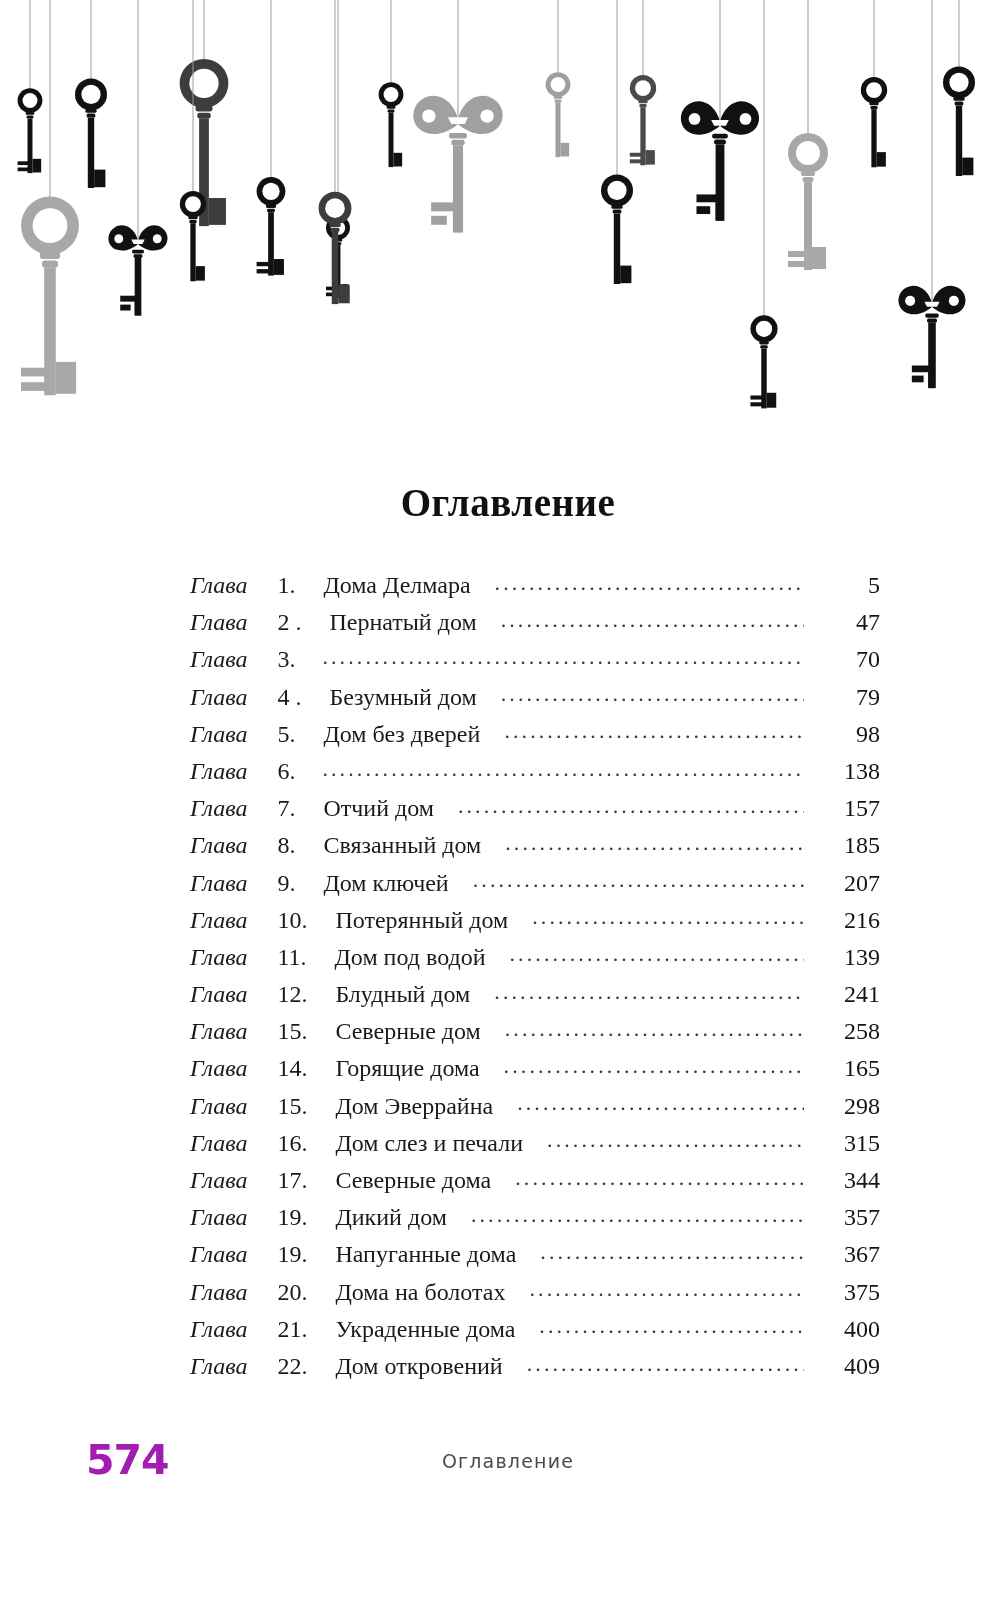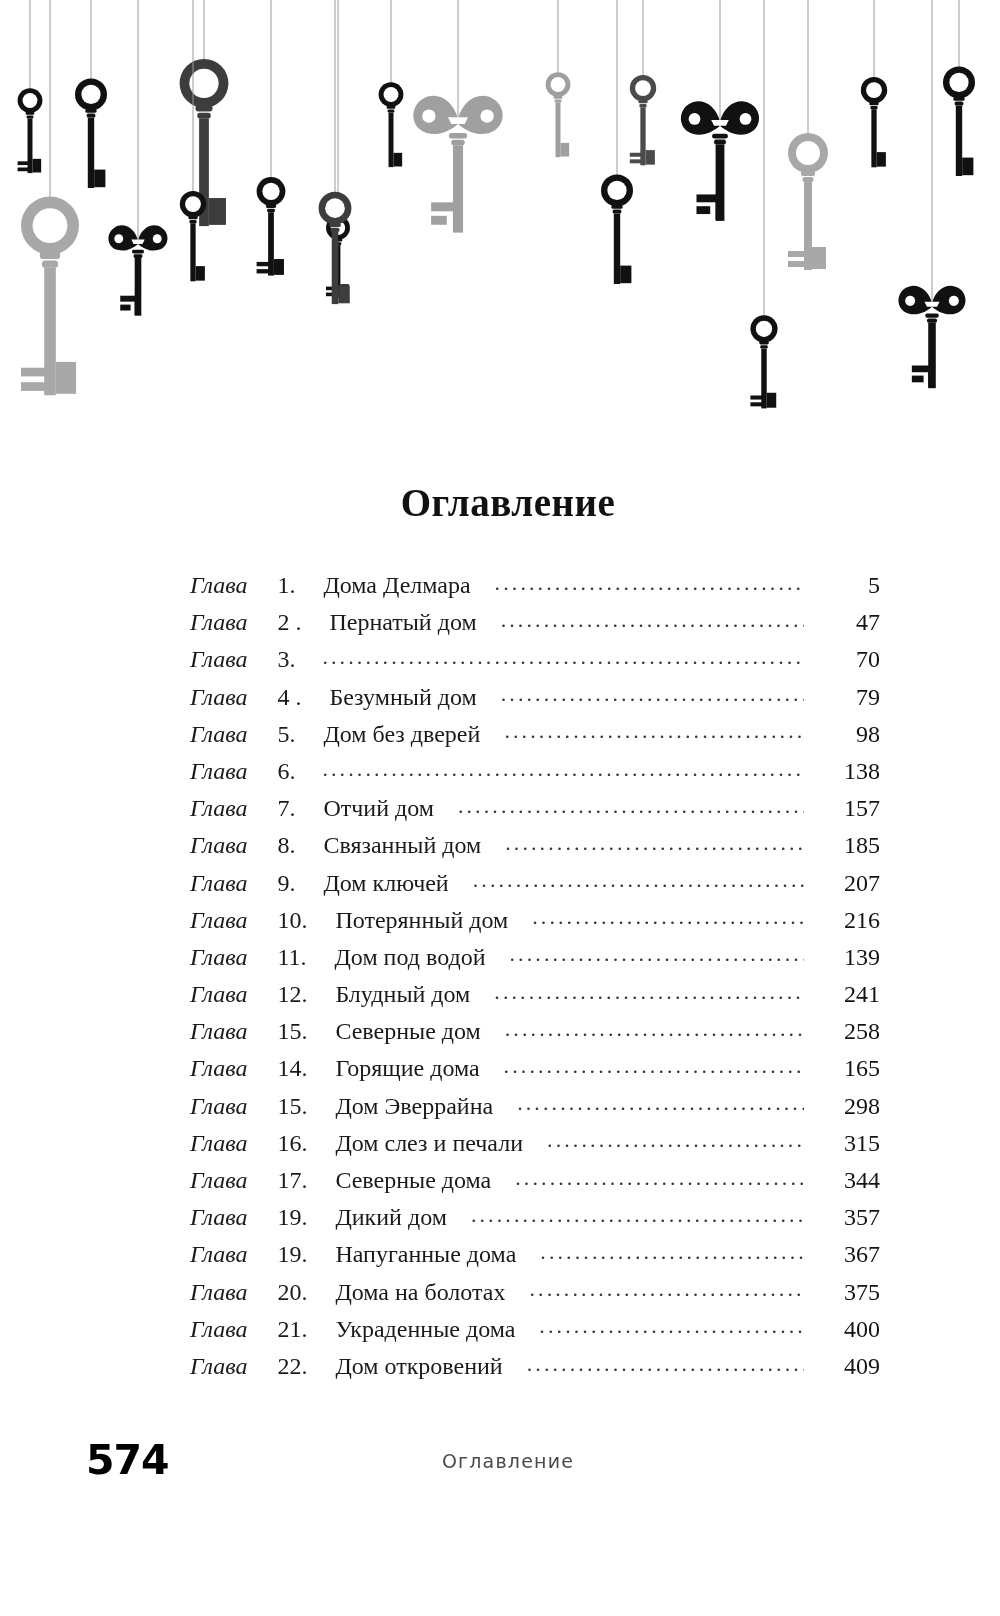--- a/index.html
+++ b/index.html
@@ -106,21 +106,21 @@
     width: 1000px;
     height: 60px;
   }
   .folio {
     position: absolute;
     left: 78px;
     top: 0;
     font-family: "DejaVu Sans", sans-serif;
     font-size: 41px;
     font-weight: bold;
-    color: #000000;
+    color: #a21caf;
     letter-spacing: -1px;
   }
   .running-head {
     position: absolute;
     left: 0;
     top: 14px;
     width: 1000px;
     text-align: center;
     font-family: "DejaVu Sans", sans-serif;
     font-size: 19px;

